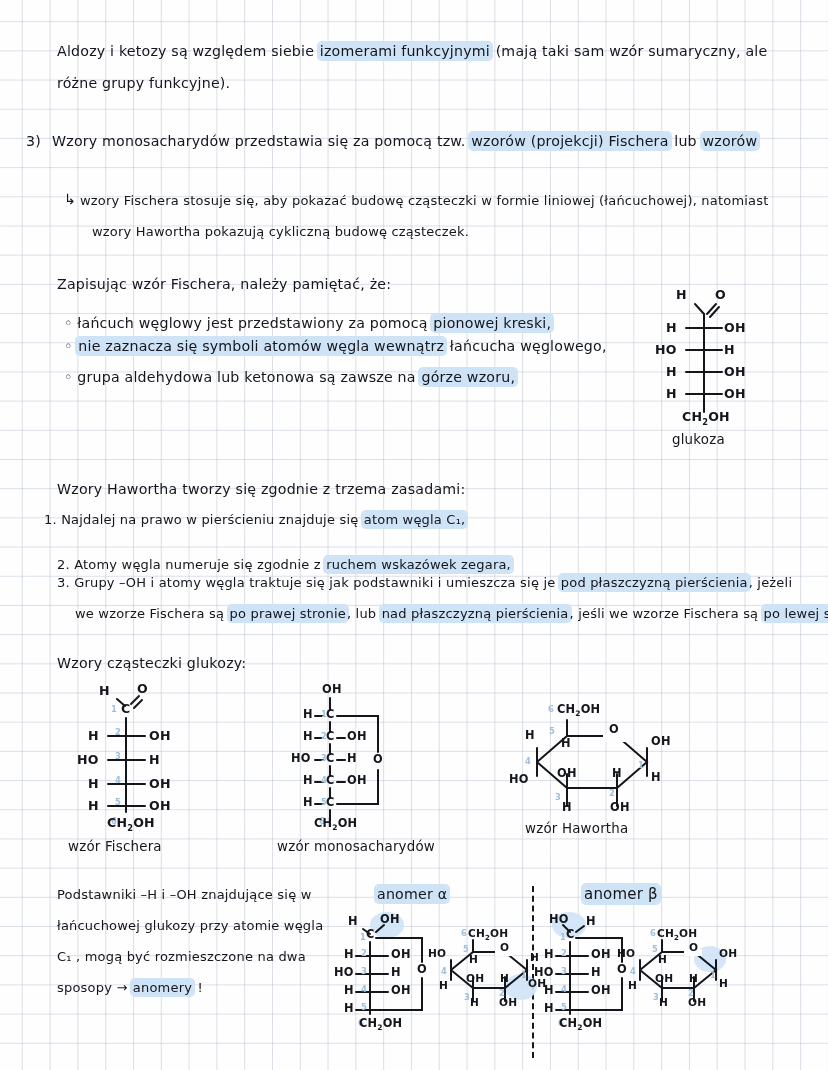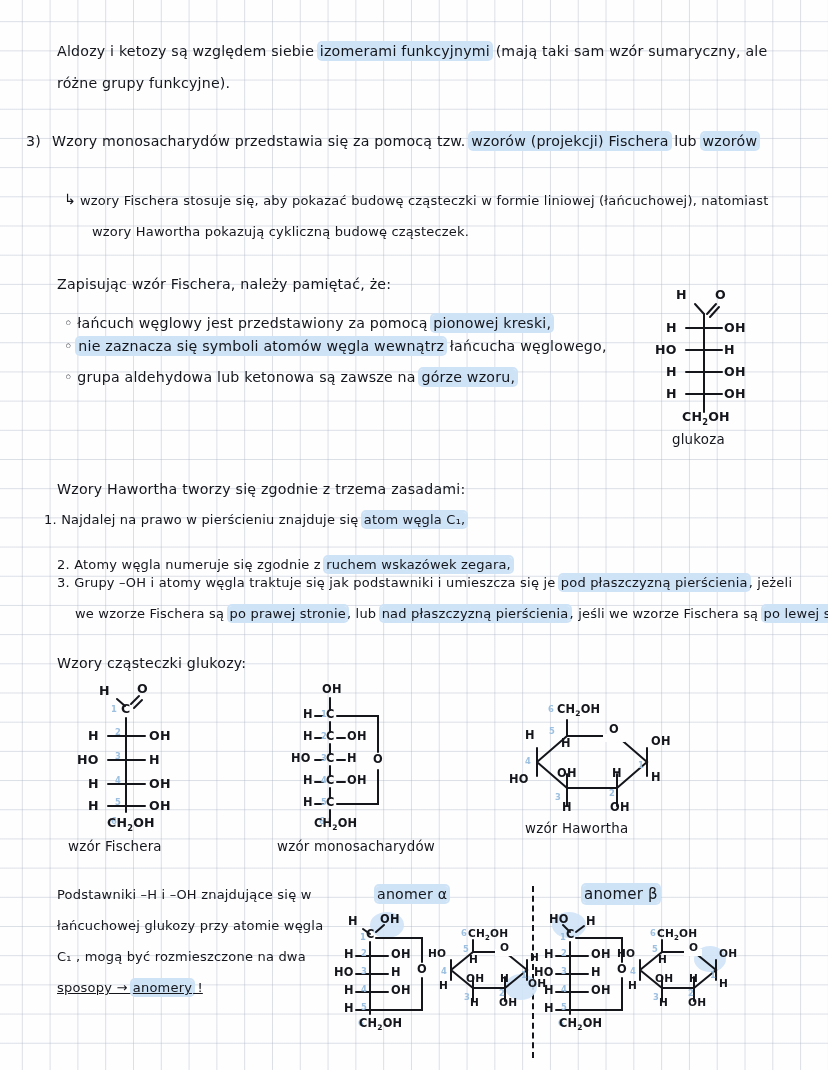--- a/index.html
+++ b/index.html
@@ -241,21 +241,21 @@
     <div class="hw chemsm" style="left:107px;top:78px;">H</div>
     <div class="hw chemsm" style="left:105px;top:112px;">OH</div>
     <div class="hw chemsm" style="left:146px;top:46px;">OH</div>
     <div class="hw chemsm" style="left:146px;top:82px;">H</div>
     <div class="hw lbl" style="left:20px;top:132px;text-align:right;">wzór  Hawortha</div>
   </div>
 
   <div class="hw sm" style="left:57px;top:888px;">Podstawniki –H i –OH znajdujące się w</div>
   <div class="hw sm" style="left:57px;top:919px;">łańcuchowej glukozy przy atomie węgla</div>
   <div class="hw sm" style="left:57px;top:950px;">C₁ , mogą być rozmieszczone na dwa</div>
-  <div class="hw sm" style="left:57px;top:981px;text-decoration:underline;">
+  <div class="hw sm" style="left:57px;top:981px;">
     <span>sposopy  → </span><span class="hl">anomery</span><span> !</span>
   </div>
 
   <div class="hw" style="left:376px;top:887px;">
     <span class="hl">anomer α</span>
   </div>
   <div class="hw" style="left:583px;top:887px;font-size:15px;">
     <span class="hl">anomer β</span>
   </div>
 

